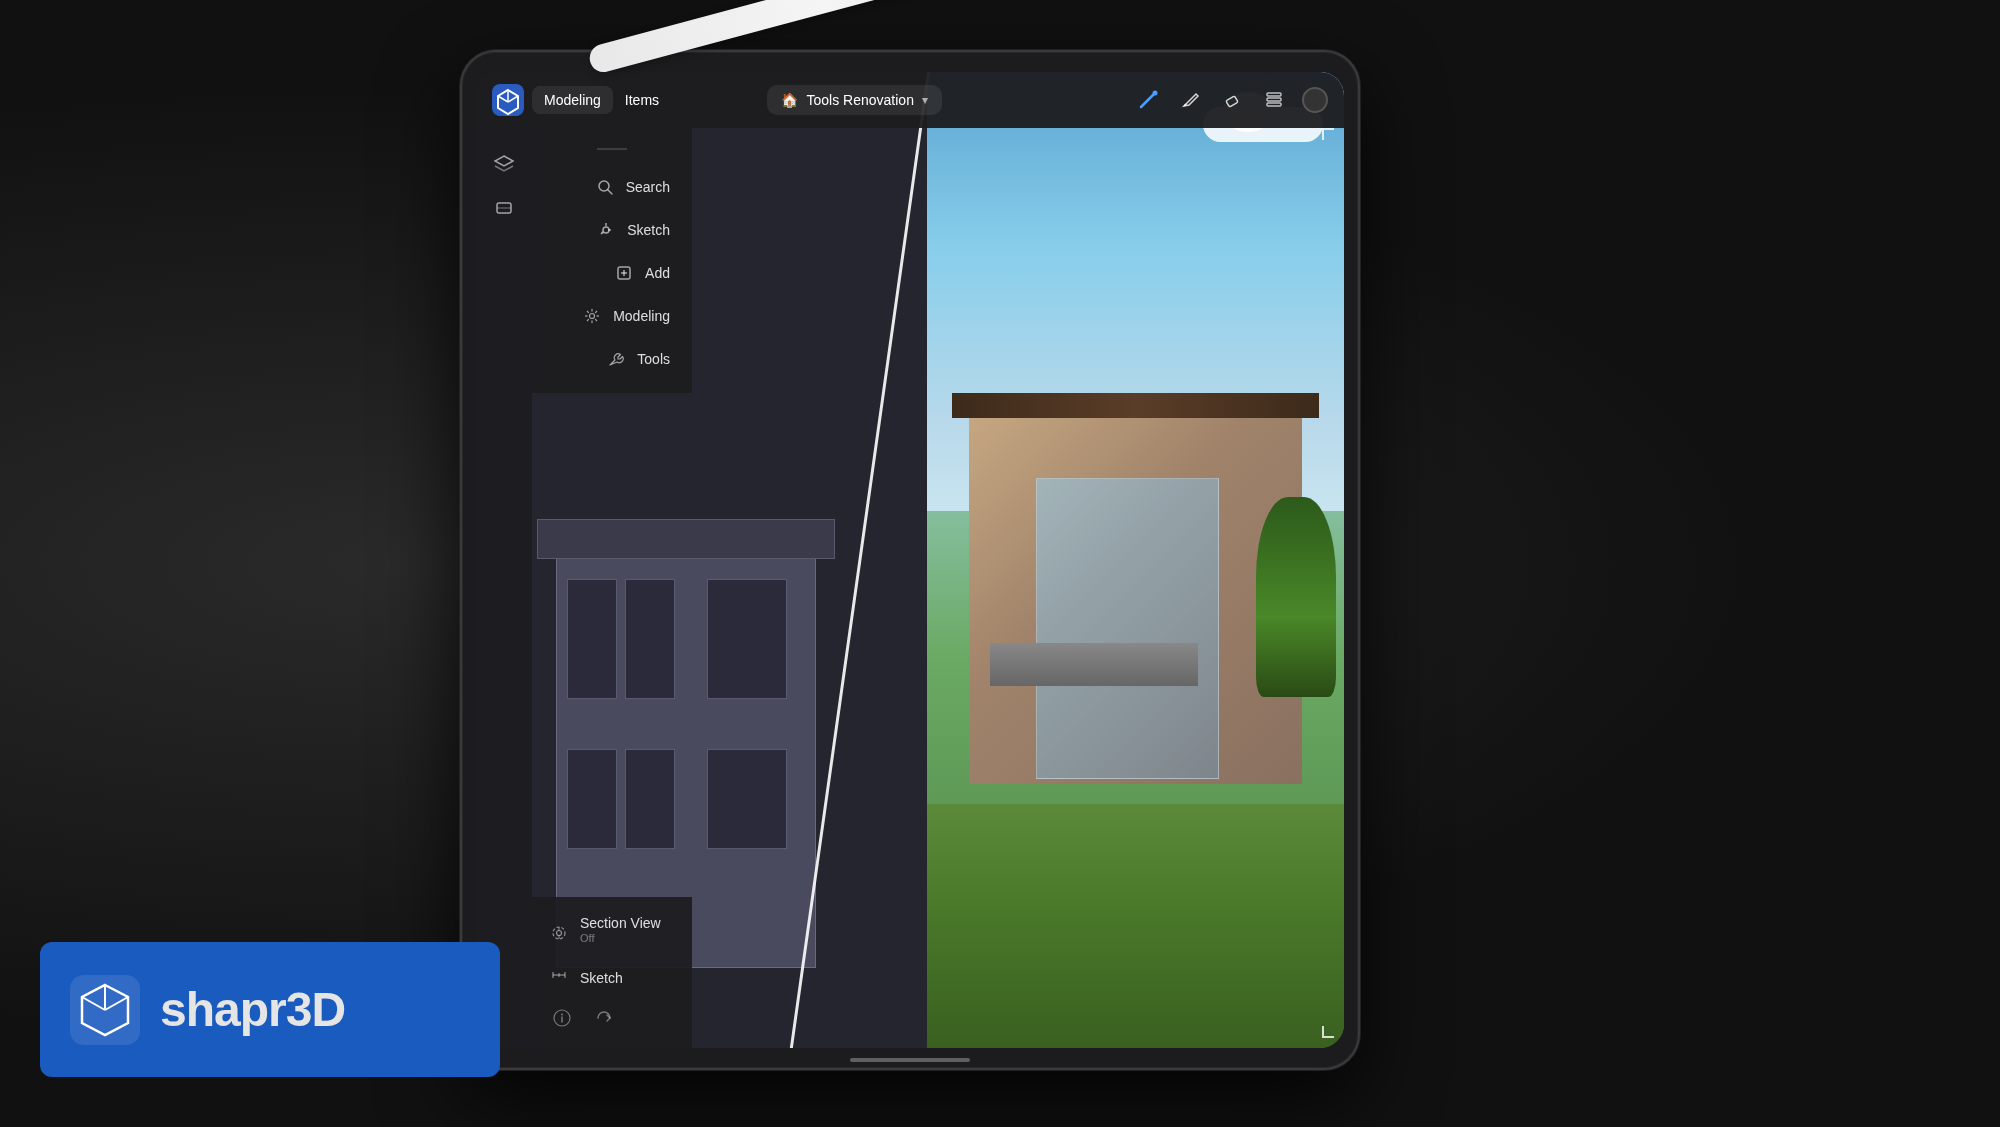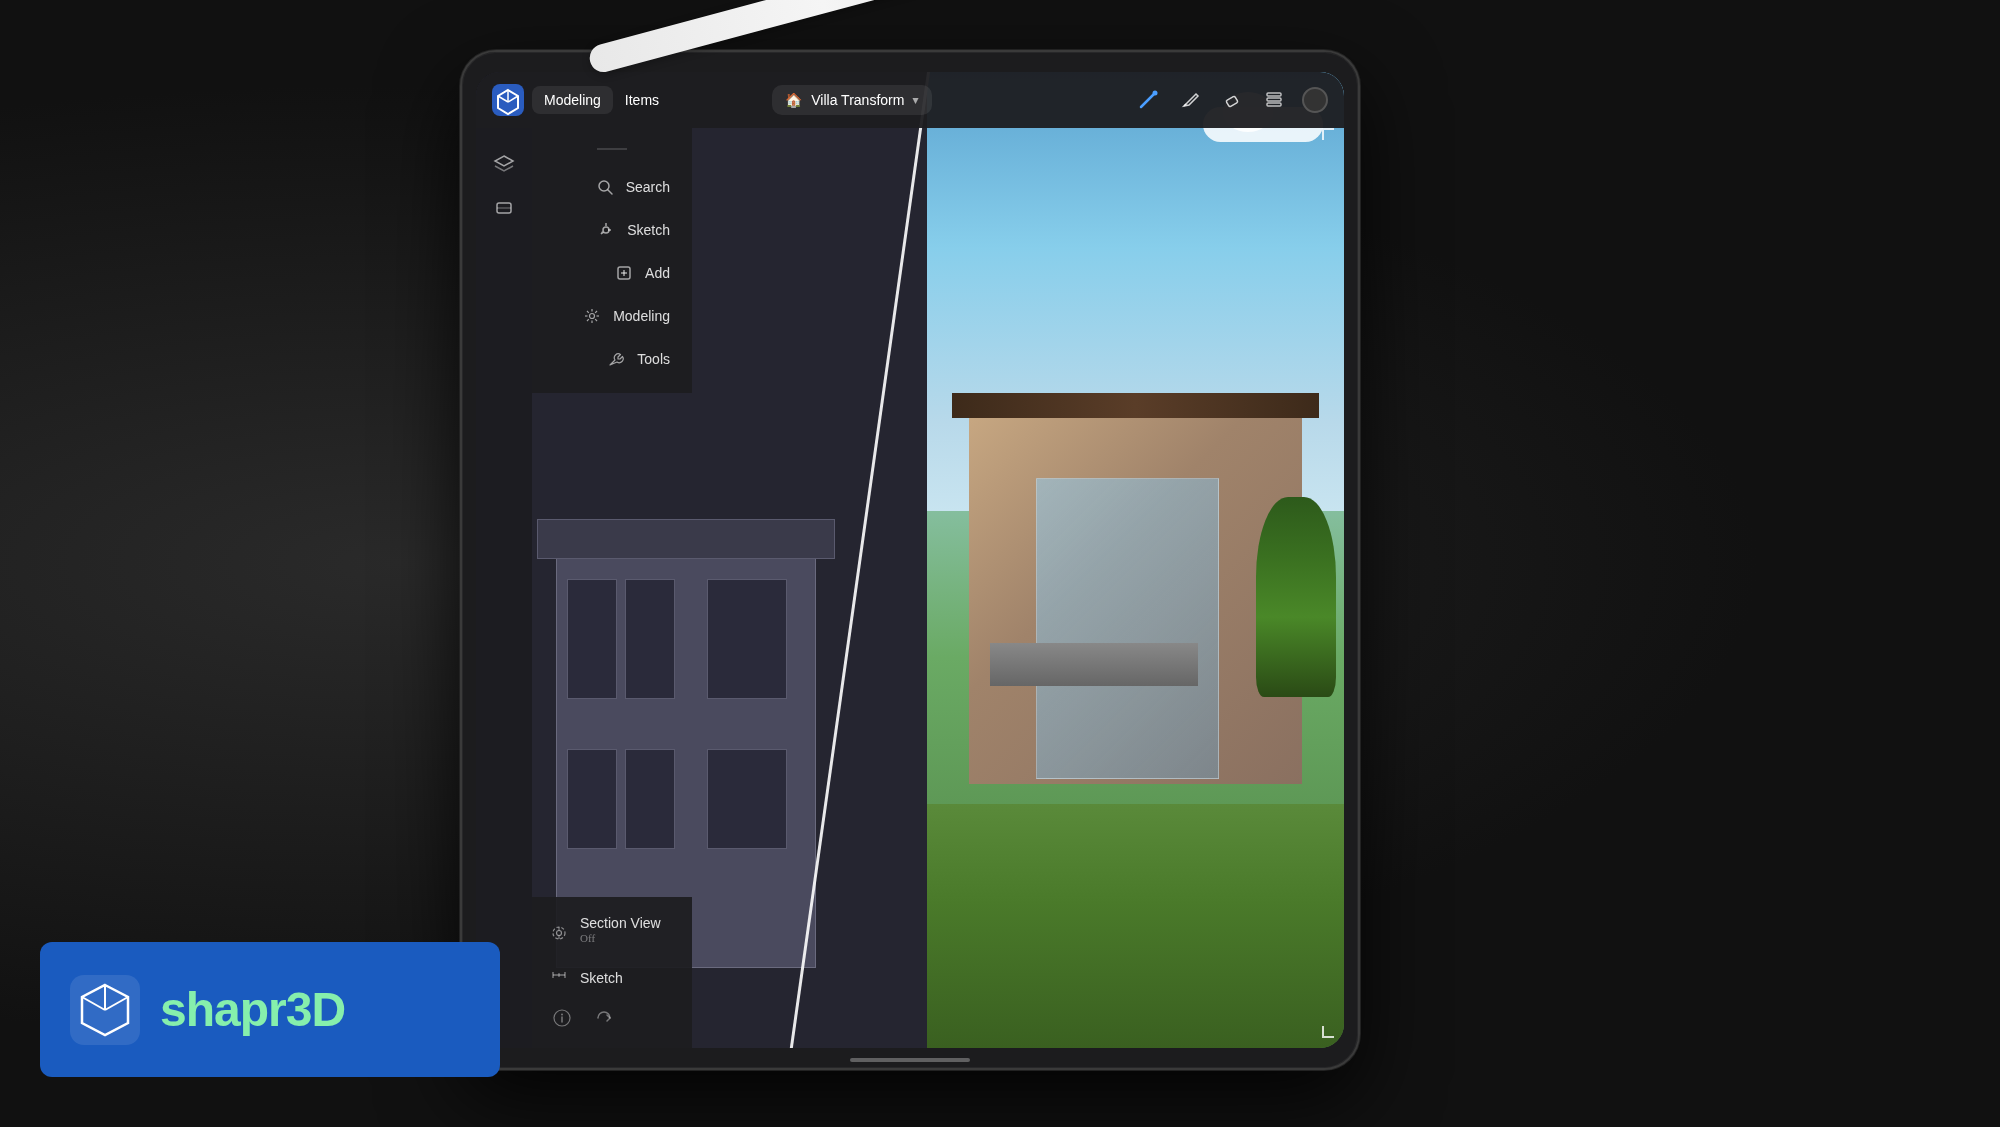--- a/index.html
+++ b/index.html
@@ -428,21 +428,20 @@
       gap: 10px;
       padding: 10px 16px;
       color: rgba(255,255,255,0.85);
       font-size: 14px;
       cursor: pointer;
     }
     .section-view-sub {
       font-size: 11px;
       color: rgba(255,255,255,0.4);
       margin-top: 1px;
-      font-family: Liberation Serif, serif;
     }
 
     
     .grid-corner {
       position: absolute;
       width: 12px;
       height: 12px;
       border-color: rgba(255,255,255,0.8);
       border-style: solid;
     }
@@ -481,21 +480,21 @@
 
     .logo-icon {
       width: 70px;
       height: 70px;
       flex-shrink: 0;
     }
 
     .logo-text {
       font-size: 48px;
       font-weight: 600;
-      color: #86efac;
+      color: #e5e5e5;
       letter-spacing: -1px;
       text-align: center;
     }
 
     
     .svg-icon {
       width: 100%;
       height: 100%;
     }
   </style>
@@ -569,21 +568,21 @@
       <div class="top-nav-item active">
         <span>Modeling</span>
       </div>
 
       <div class="top-nav-item">
         <span>Items</span>
       </div>
 
       <div class="project-btn">
         <span style="font-size:14px;">🏠</span>
-        <span style="color:#fff; font-size:14px;">Villa Transform</span>
+        <span style="color:#fff; font-size:14px;">Tools Renovation</span>
         <span style="color:rgba(255,255,255,0.6); font-size:12px;">▾</span>
       </div>
 
       <div class="right-tools">
 
         <div class="tool-icon">
           <svg width="22" height="22" viewBox="0 0 22 22">
             <line x1="4" y1="18" x2="18" y2="4" stroke="#4a9eff" stroke-width="2.5" stroke-linecap="round"></line>
             <circle cx="18" cy="4" r="2.5" fill="#4a9eff"></circle>
           </svg>

